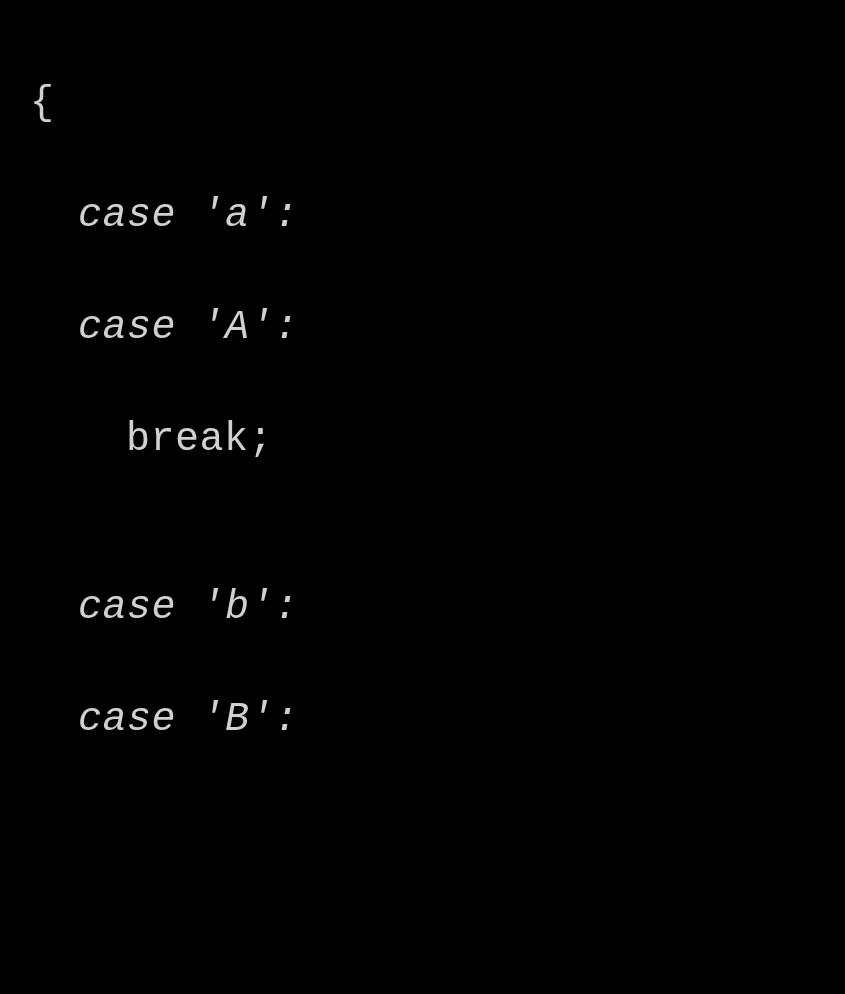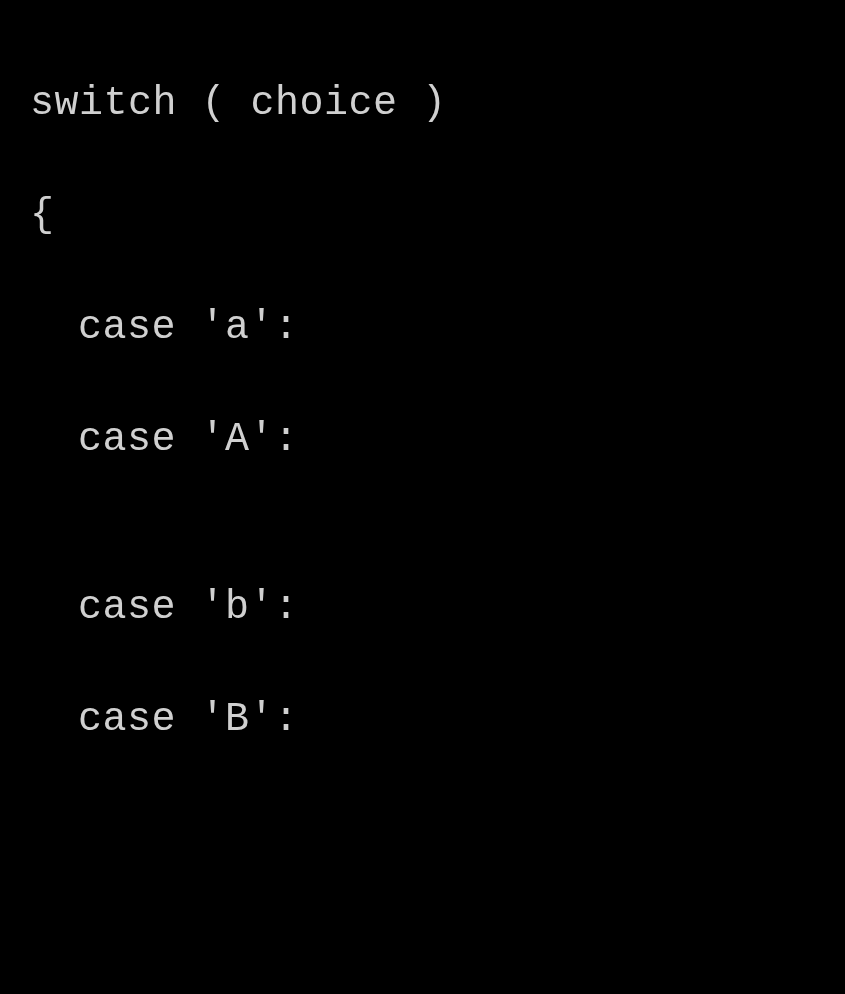--- a/index.html
+++ b/index.html
@@ -21,33 +21,34 @@
       line-height: 1.4;
       white-space: pre;
       font-weight: 500;
       letter-spacing: 0.5px;
     }
     .code-line {
       display: block;
     }
     .indent-1 {
       padding-left: 2ch;
+      font-style: italic;
     }
     .indent-2 {
       padding-left: 4ch;
     }
   </style>
 </head>
 <body>
 
 <div class="code-container">
-<span class="code-line">switch ( choice )</span>
 <span class="code-line">{</span>
 <span class="code-line indent-1">case 'a':</span>
 <span class="code-line indent-1">case 'A':</span>
+<span class="code-line indent-2">break;</span>
 <span class="code-line"></span>
 <span class="code-line indent-1">case 'b':</span>
 <span class="code-line indent-1">case 'B':</span>
 
 
 
 <span class="code-line"></span>
 
 
 

